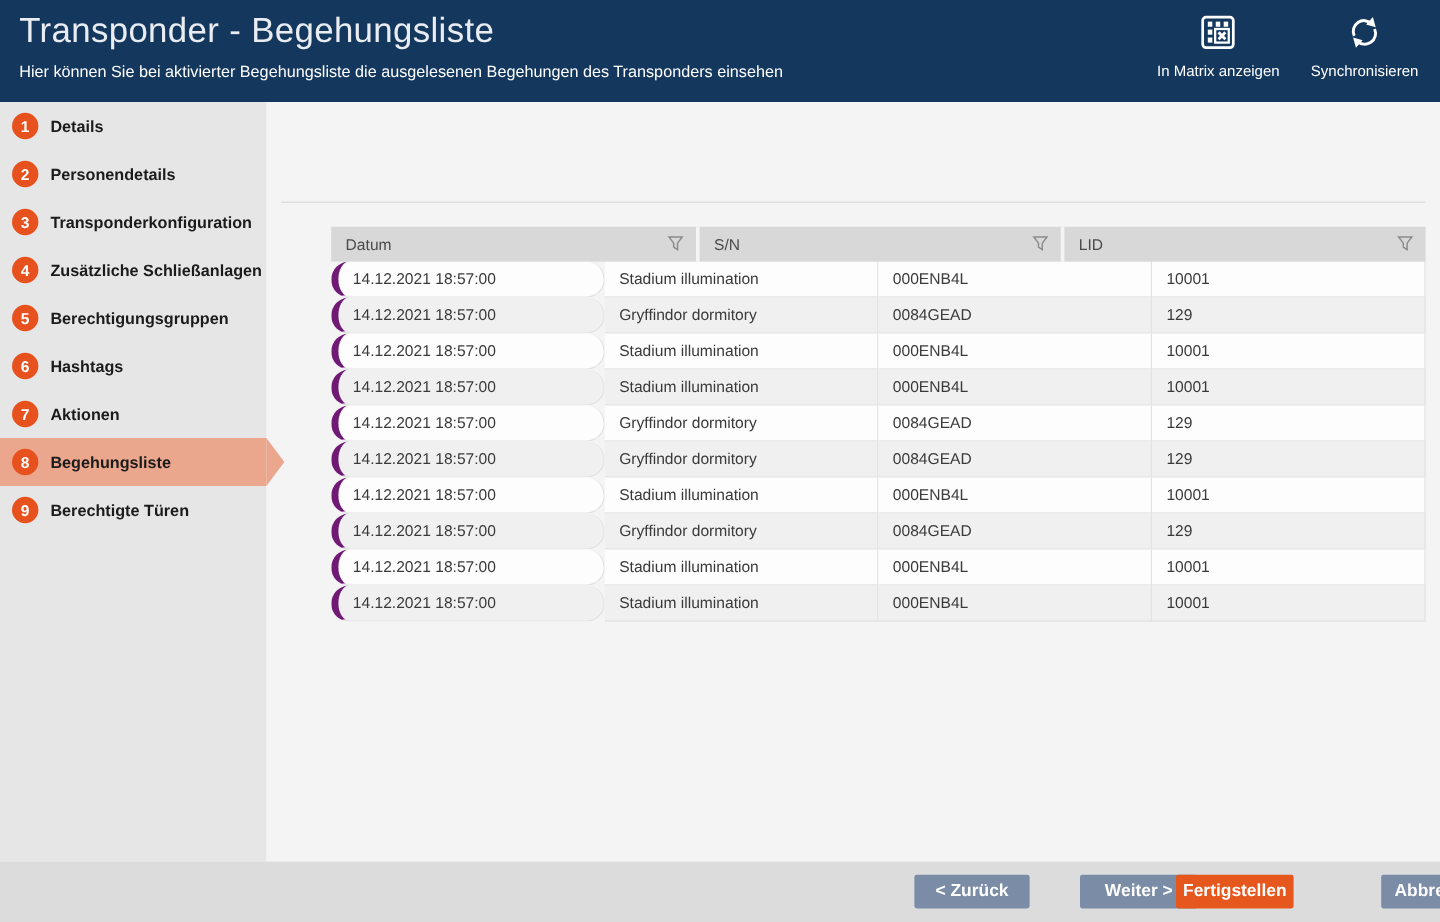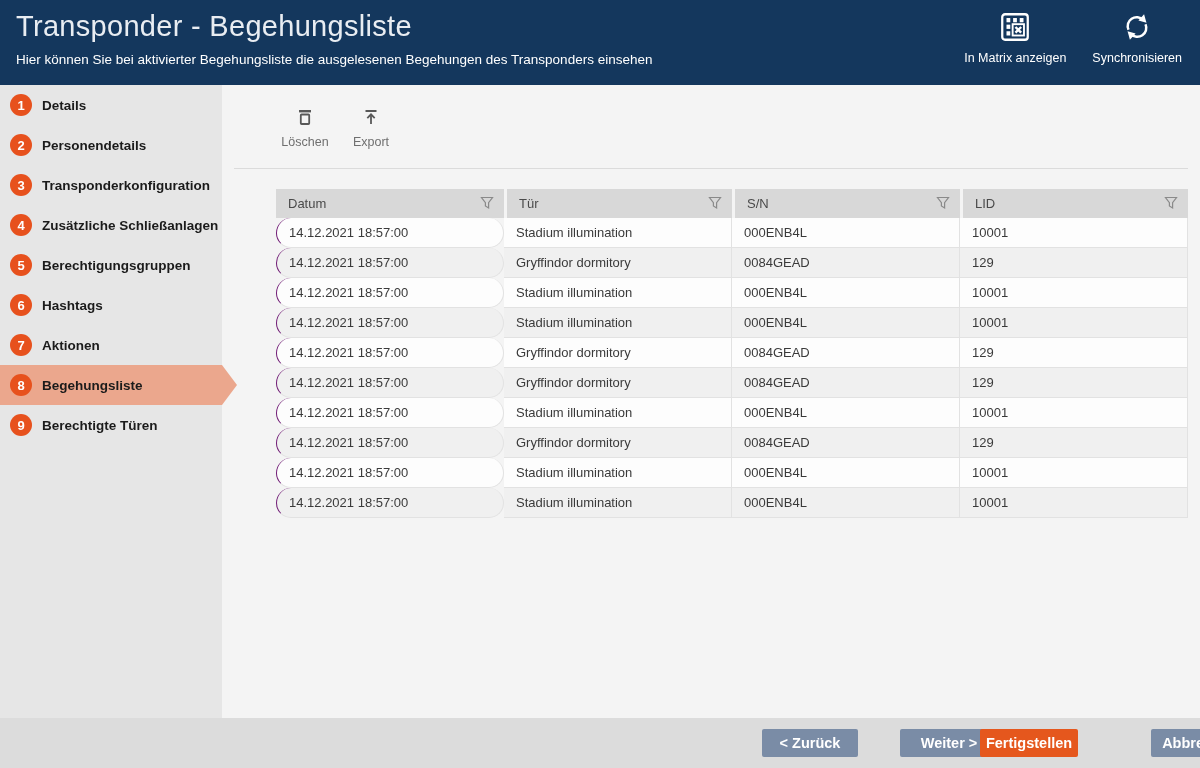--- a/index.html
+++ b/index.html
@@ -33,21 +33,21 @@
 
   
   .table { position:absolute; left:26px; top:104px; width:940px; }
   .trow { display:flex;padding-left:28px; }
   .hcell { position:relative; flex:1 1 25%; height:29px; background:#D8D8D8; color:#4A4A4A; font-size:13px;
            display:flex; align-items:center; padding-left:12px; cursor:pointer; }
   .hcell + .hcell { border-left:3px solid #F4F4F4; }
   .hcell .funnel { position:absolute; right:10px; top:7px; }
   .bcell { flex:1 1 25%; height:30px; font-size:13px; color:#3A3A3A; display:flex; align-items:center;
            padding-left:12px; border-right:1px solid #E2E2E2; border-bottom:1px solid #E2E2E2; }
-  .bcell:first-child { border-left:1px solid #701a75;border-radius:15px; }
+  .bcell:first-child { border-left:6px solid #701a75;border-radius:15px; }
   .trow.odd .bcell { background:#FDFDFD; }
   .trow.even .bcell { background:#F0F0F0; }
 
   
   .footer { position:absolute; left:0; bottom:0; width:1200px; height:50px; background:#DCDCDC; }
   .btn { position:absolute; top:11px; height:28px; border:none; border-radius:2px; color:#fff;
          font-family:"Liberation Sans", sans-serif; font-size:14.5px; cursor:pointer;font-weight:bold; }
   .btn.secondary { background:#7A8CA6; }
   .btn.primary { background:#E5571D; }
   .btn-back   { left:762px;  width:96px; }
@@ -126,58 +126,31 @@
         <span class="num">8</span>
         <span class="lbl">Begehungsliste</span>
       </div>
       <div class="side-item">
         <span class="num">9</span>
         <span class="lbl">Berechtigte Türen</span>
       </div>
     </div>
 
   <div class="content">
-    <div class="toolbar">
-      <div class="tool-btn">
-        <span>
-          <svg width="20" height="20" viewBox="0 0 20 20">
-            <rect x="4" y="3" width="12" height="2.4" fill="#585858"></rect>
-            <rect x="5.8" y="7.5" width="8.4" height="9.5" rx="0.8" stroke="#585858" stroke-width="1.8" fill="none"></rect>
-          </svg>
-        </span>
-        <span class="label">Löschen</span>
-      </div>
-      <div class="tool-btn">
-        <span>
-          <svg width="20" height="20" viewBox="0 0 20 20">
-            <rect x="4.5" y="3" width="11" height="2" fill="#585858"></rect>
-            <path d="M10 17 L10 8" stroke="#585858" stroke-width="1.8" fill="none"></path>
-            <path d="M6.3 11.2 L10 7.4 L13.7 11.2" stroke="#585858" stroke-width="1.8" fill="none"></path>
-          </svg>
-        </span>
-        <span class="label">Export</span>
-      </div>
-    </div>
     <div class="toolbar-sep"></div>
 
     <div class="table">
       <div class="trow" id="table-head">
           <div class="hcell">
             <span>Datum</span>
             <span class="funnel"><svg width="14" height="14" viewBox="0 0 14 14">
                 <path d="M1.5 1.5 H12.5 L8.6 6.6 V12 L5.4 9.9 V6.6 Z" fill="none" stroke="#8A8A8A" stroke-width="1.2"></path>
               </svg></span>
           </div>
           <div class="hcell">
-            <span>Tür</span>
-            <span class="funnel"><svg width="14" height="14" viewBox="0 0 14 14">
-                <path d="M1.5 1.5 H12.5 L8.6 6.6 V12 L5.4 9.9 V6.6 Z" fill="none" stroke="#8A8A8A" stroke-width="1.2"></path>
-              </svg></span>
-          </div>
-          <div class="hcell">
             <span>S/N</span>
             <span class="funnel"><svg width="14" height="14" viewBox="0 0 14 14">
                 <path d="M1.5 1.5 H12.5 L8.6 6.6 V12 L5.4 9.9 V6.6 Z" fill="none" stroke="#8A8A8A" stroke-width="1.2"></path>
               </svg></span>
           </div>
           <div class="hcell">
             <span>LID</span>
             <span class="funnel"><svg width="14" height="14" viewBox="0 0 14 14">
                 <path d="M1.5 1.5 H12.5 L8.6 6.6 V12 L5.4 9.9 V6.6 Z" fill="none" stroke="#8A8A8A" stroke-width="1.2"></path>
               </svg></span>

